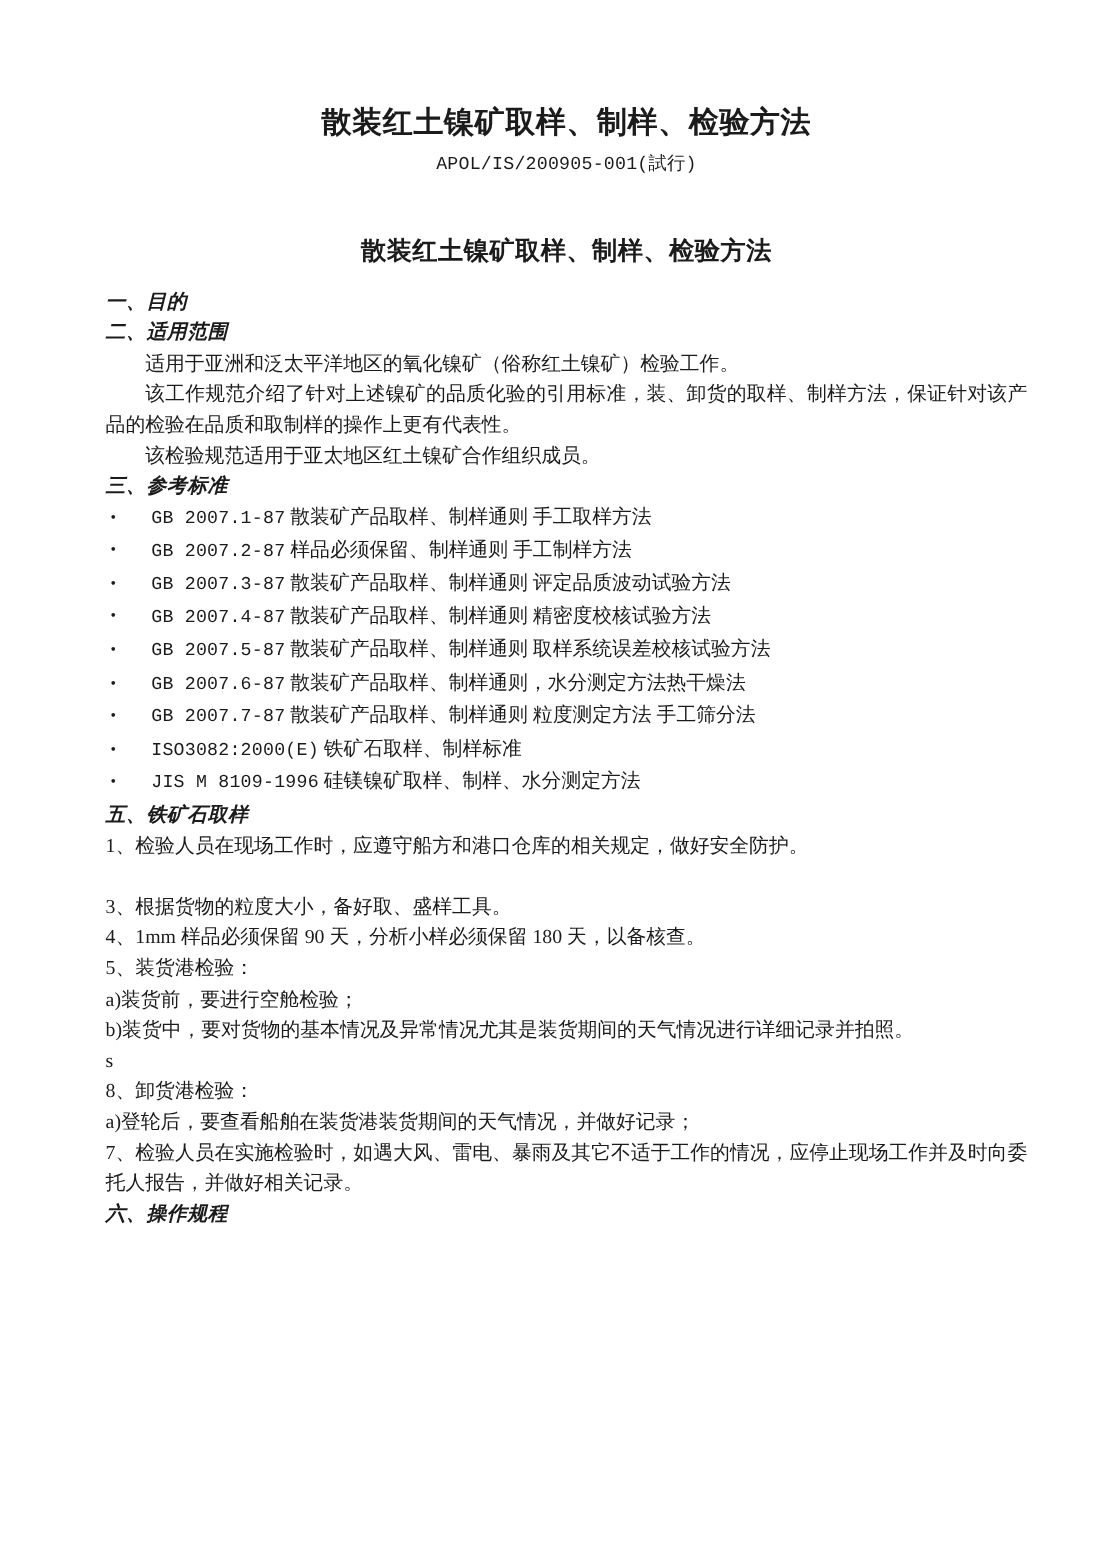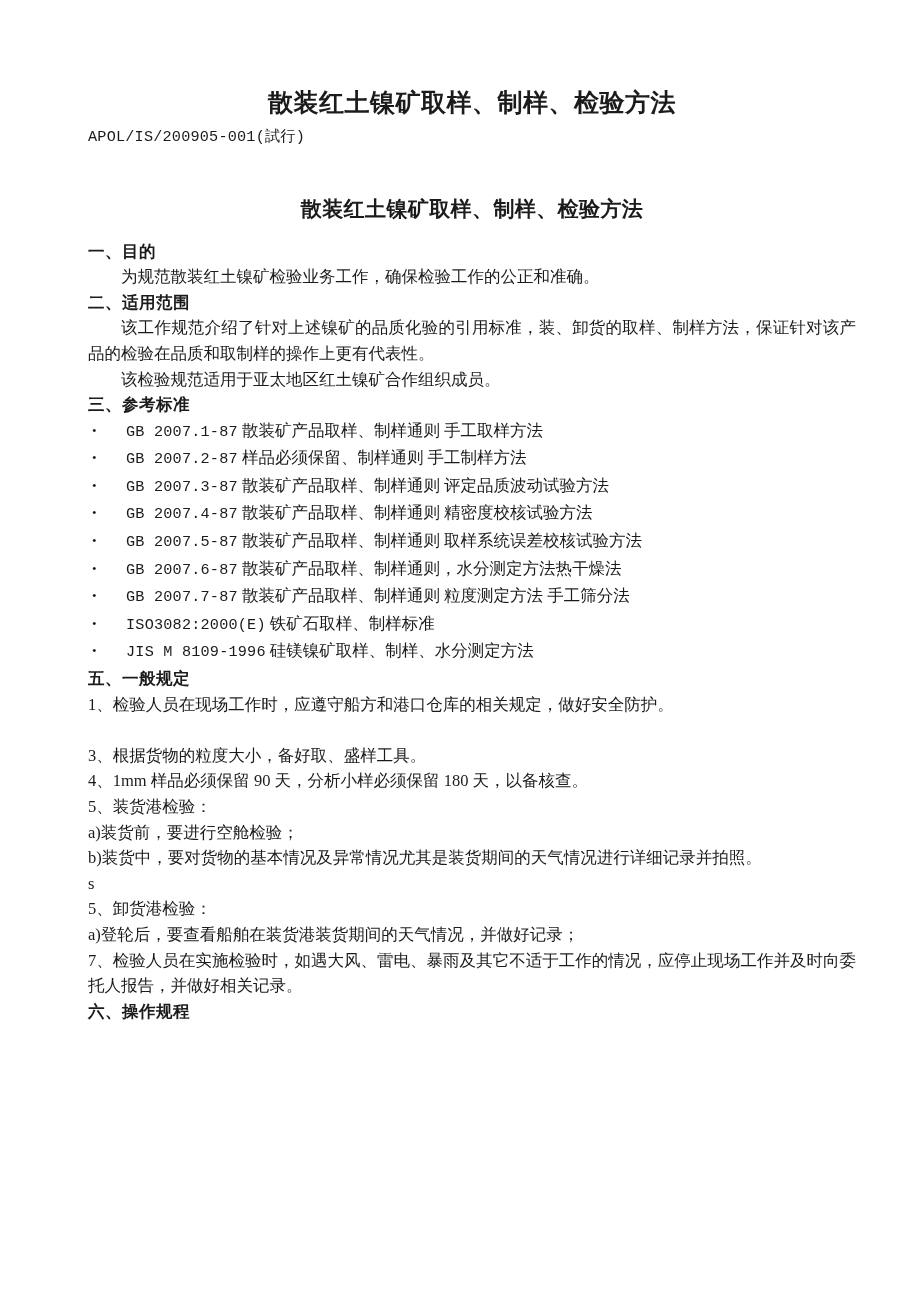--- a/index.html
+++ b/index.html
@@ -37,20 +37,21 @@
     font-size: 25px;
     font-weight: 700;
     line-height: 1.35;
     letter-spacing: 0.5px;
     margin: 0;
   }
   .title-block {
     margin-top: 86px;
   }
   .doc-subtitle-code {
+    text-align: center;
     font-size: 24px;
     font-weight: 400;
     line-height: 1.5;
     margin: 6px 0 0 0;
     letter-spacing: 0.3px;
   }
   .doc-heading2 {
     text-align: center;
     font-size: 21px;
     font-weight: 700;
@@ -64,20 +65,21 @@
     font-size: 16.5px;
     line-height: 25.6px;
   }
 
   h3.section-head {
     font-size: 16.5px;
     font-weight: 700;
     margin: 0;
     line-height: 25.6px;
     letter-spacing: 0.5px;
+    font-style: italic;
   }
 
   p.para {
     margin: 0;
     line-height: 25.6px;
     text-indent: 2em;
     text-align: justify;
     text-justify: inter-ideograph;
   }
 
@@ -131,25 +133,25 @@
   <div class="content">
 
     <div class="title-block">
       <div class="doc-title">散装红土镍矿取样、制样、检验方法</div>
       <div class="doc-subtitle-code mono-code">APOL/IS/200905-001(試行)</div>
       <div class="doc-heading2">散装红土镍矿取样、制样、检验方法</div>
     </div>
 
     <div class="body-block">
       <h3 class="section-head">一、目的</h3>
-      <p class="para">为规范散装红土镍矿检验业务工作，确保检验工作的公正和准确。</p>
     </div>
 
     <div class="body-block" style="margin-top:0">
       <h3 class="section-head">二、适用范围</h3>
+      <p class="para">适用于亚洲和泛太平洋地区的氧化镍矿（俗称红土镍矿）检验工作。</p>
       <p class="para">该工作规范介绍了针对上述镍矿的品质化验的引用标准，装、卸货的取样、制样方法，保证针对该产品的检验在品质和取制样的操作上更有代表性。</p>
       <p class="para">该检验规范适用于亚太地区红土镍矿合作组织成员。</p>
     </div>
 
     <div class="body-block" style="margin-top:0">
       <h3 class="section-head">三、参考标准</h3>
       <ul class="ref-list">
         <li>
           <span class="bullet">•</span>
           <span class="mono-code">GB 2007.1-87</span>
@@ -193,31 +195,31 @@
         <li>
           <span class="bullet">•</span>
           <span class="mono-code">JIS M 8109-1996</span>
           <span>硅镁镍矿取样、制样、水分测定方法</span>
         </li>
       </ul>
     </div>
 
 
     <div class="body-block" style="margin-top:0">
-      <h3 class="section-head">五、一般规定</h3>
+      <h3 class="section-head">五、铁矿石取样</h3>
 
       <p class="rule-line">1、检验人员在现场工作时，应遵守船方和港口仓库的相关规定，做好安全防护。</p>
       <div class="spacer-line"></div>
       <p class="rule-line">3、根据货物的粒度大小，备好取、盛样工具。</p>
       <p class="rule-line">4、1mm 样品必须保留 90 天，分析小样必须保留 180 天，以备核查。</p>
       <p class="rule-line">5、装货港检验：</p>
       <p class="rule-line">a)装货前，要进行空舱检验；</p>
       <p class="rule-line">b)装货中，要对货物的基本情况及异常情况尤其是装货期间的天气情况进行详细记录并拍照。</p>
       <p class="stray-char">s</p>
-      <p class="rule-line">5、卸货港检验：</p>
+      <p class="rule-line">8、卸货港检验：</p>
       <p class="rule-line">a)登轮后，要查看船舶在装货港装货期间的天气情况，并做好记录；</p>
       <p class="rule-line">7、检验人员在实施检验时，如遇大风、雷电、暴雨及其它不适于工作的情况，应停止现场工作并及时向委托人报告，并做好相关记录。</p>
     </div>
 
     <div class="body-block" style="margin-top:0">
       <h3 class="section-head">六、操作规程</h3>
     </div>
 
   </div>
 </div>

